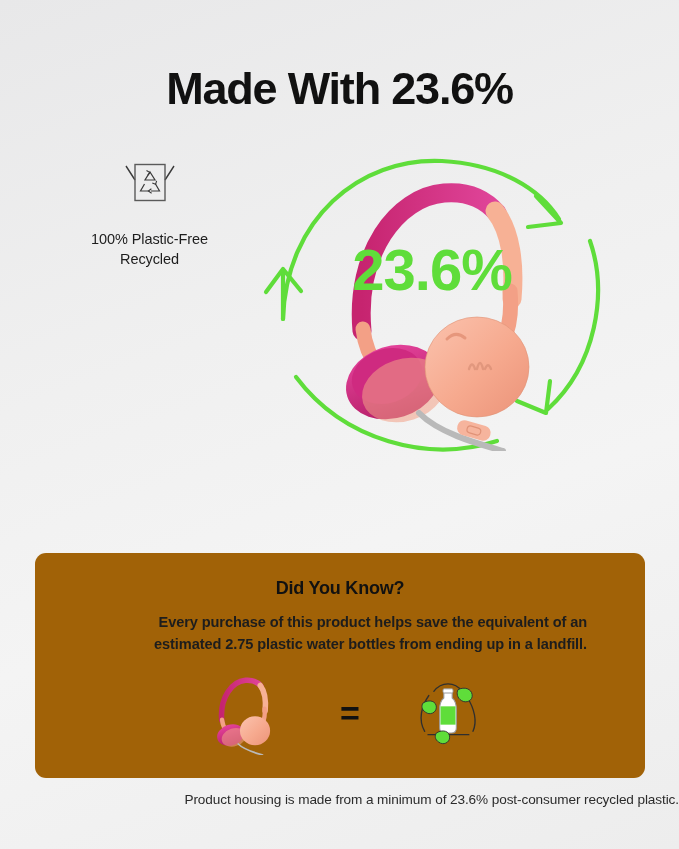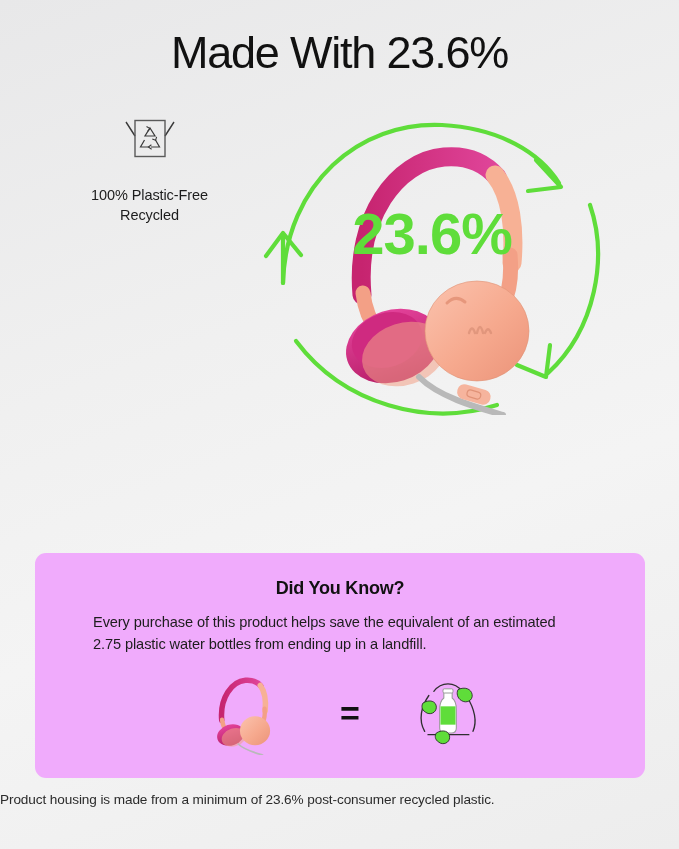--- a/index.html
+++ b/index.html
@@ -11,40 +11,40 @@
     background: linear-gradient(160deg, #e8e8e9 0%, #f0f0f0 38%, #f4f4f4 62%, #ededed 100%);
     color: #1a1a1a;
     overflow: hidden;
     position: relative;
   }
 
   
   .headline {
     text-align: center;
     font-size: 45px;
-    font-weight: 400;
+    font-weight: 700;
     line-height: 1.13;
     letter-spacing: -1.2px;
     color: #111111;
-    padding: 28px 70px 0 70px;
+    padding: 64px 70px 0 70px;
   }
   .headline .line { display: block; }
 
   
   .hero {
     position: relative;
     height: 330px;
     margin-top: 28px;
   }
 
   
   .features {
     position: absolute;
     left: 22px;
-    top: 4px;
+    top: 12px;
     width: 255px;
   }
   .feature { text-align: center; }
   .feature + .feature { margin-top: 74px; }
   .feature-icon {
     height: 62px;
     display: flex;
     align-items: center;
     justify-content: center;
   }
@@ -91,38 +91,39 @@
     z-index: 5;
   }
 
   
   .card {
     position: absolute;
     left: 35px;
     top: 553px;
     width: 610px;
     height: 225px;
-    background: #f0abfc;
+    background: #a16207;
     border-radius: 11px;
   }
   .card-title {
     text-align: center;
     font-size: 18px;
     font-weight: 700;
     color: #111111;
     padding-top: 25px;
     letter-spacing: -0.2px;
   }
   .card-body {
-    text-align: left;
+    text-align: right;
     font-size: 14.6px;
     line-height: 1.48;
     color: #1d1d1d;
     padding: 13px 58px 0 58px;
     letter-spacing: -0.1px;
+    font-weight: bold;
   }
   .equation {
     display: flex;
     align-items: center;
     justify-content: center;
     gap: 46px;
     margin-top: 16px;
   }
   .equals {
     font-size: 34px;
@@ -130,21 +131,21 @@
     color: #111111;
     line-height: 1;
   }
 
   
   .footer {
     position: absolute;
     left: 0;
     right: 0;
     top: 792px;
-    text-align: left;
+    text-align: right;
     font-size: 13.6px;
     color: #2b2b2b;
     letter-spacing: -0.1px;
   }
 </style>
 </head>
 <body>
 
 <h1 class="headline">
   <span class="line">Made With 23.6%</span>

